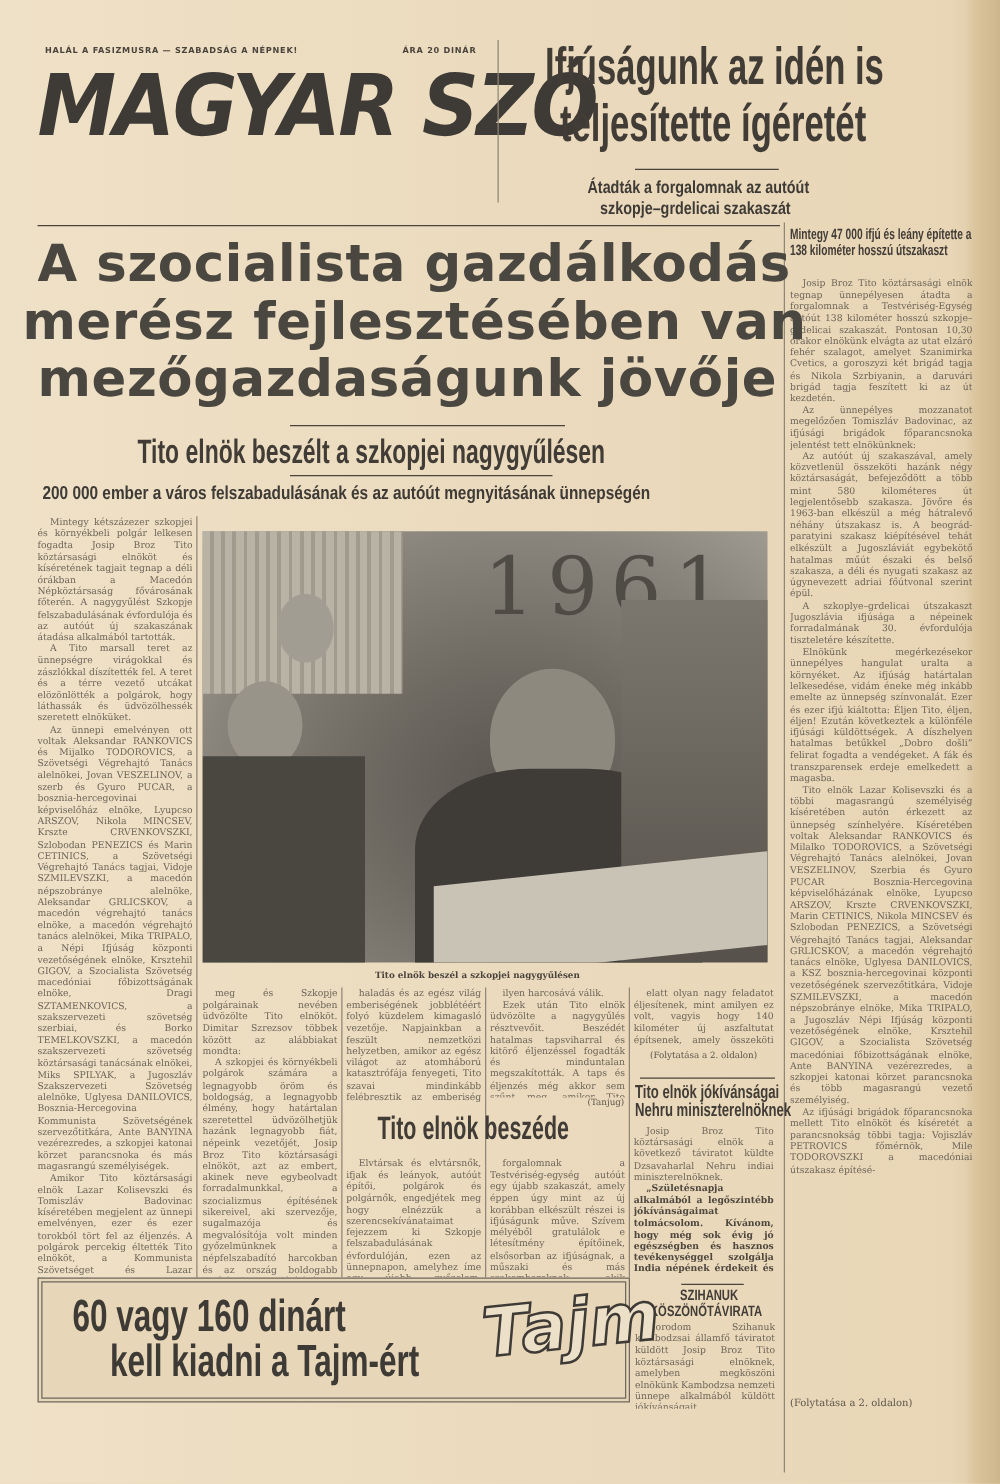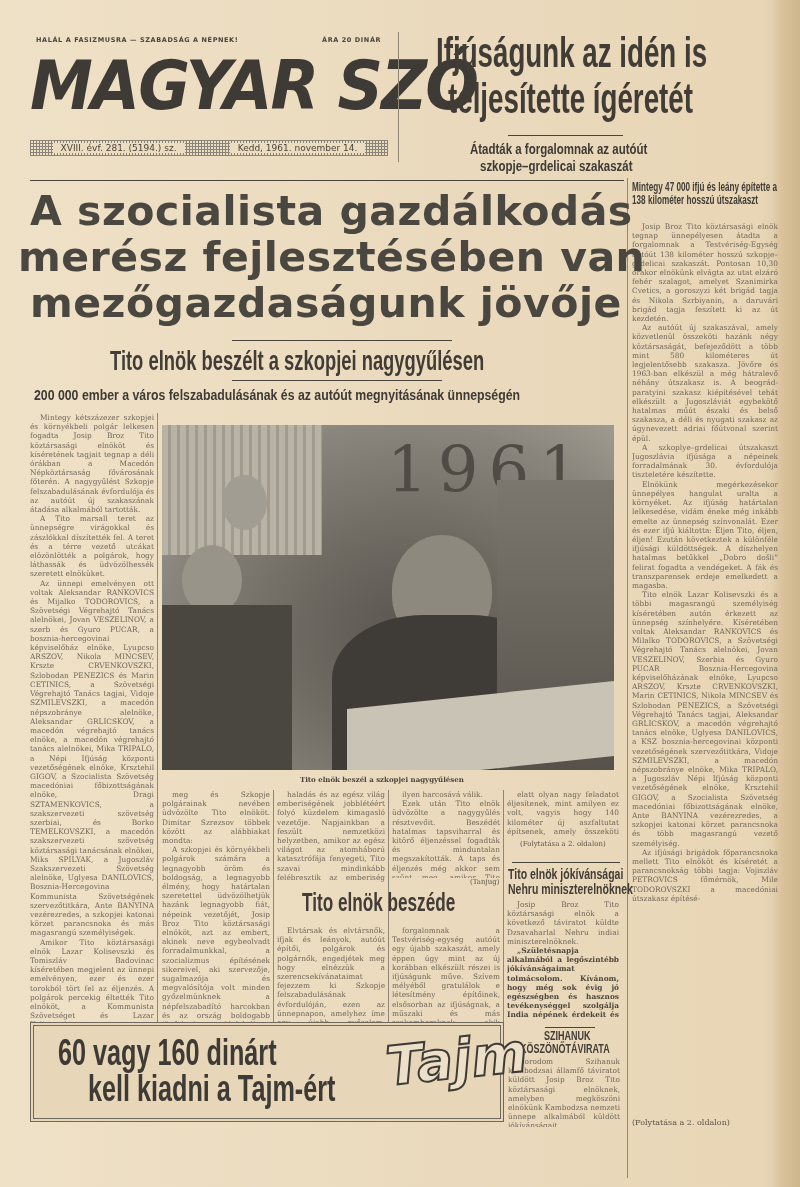--- a/index.html
+++ b/index.html
@@ -37,38 +37,35 @@
 </style>
 </head>
 <body>
 
 <div class="page">
   <div class="edge"></div>
 
   <div class="abs small-caps" style="left:36px; top:36px;">HALÁL A FASIZMUSRA — SZABADSÁG A NÉPNEK!</div>
   <div class="abs small-caps" style="left:322px; top:36px;">ÁRA 20 DINÁR</div>
   <div class="abs masthead" style="left:30px; top:52px;">MAGYAR SZÓ</div>
-  <div class="abs dateband" style="left:30px; top:140px; width:358px;">
-    <span>XVIII. évf. 281. (5194.) sz.</span>
-    <span>Kedd, 1961. november 14.</span>
-  </div>
   <div class="vrule" style="left:398px; top:32px; height:130px;"></div>
 
   <div class="abs condensed" style="left:436px; top:30px; font-size:42px; line-height:46px; transform:scaleX(0.66); white-space:nowrap;">Ifjúságunk az idén is</div>
   <div class="abs condensed" style="left:448px; top:76px; font-size:42px; line-height:46px; transform:scaleX(0.66); white-space:nowrap;">teljesítette ígéretét</div>
   <div class="rule" style="left:508px; top:135px; width:115px; height:1px;"></div>
   <div class="abs subhead" style="left:470px; top:141px; font-size:14px; transform:scaleX(0.82); transform-origin:left top; white-space:nowrap;">Átadták a forgalomnak az autóút</div>
   <div class="abs subhead" style="left:480px; top:158px; font-size:14px; transform:scaleX(0.82); transform-origin:left top; white-space:nowrap;">szkopje–grdelicai szakaszát</div>
 
   <div class="rule" style="left:30px; top:180px; width:594px; height:1px;"></div>
 
   <div class="vrule" style="left:627px; top:178px; height:1000px;"></div>
   <div class="abs condensed" style="left:632px; top:181px; width:230px; font-size:12px; line-height:12.5px; transform:scaleX(0.68);">Mintegy 47 000 ifjú és leány építette a 138 kilométer hosszú útszakaszt</div>
   <div class="col" style="left:632px; top:222px; width:146px; height:930px;">
     <p>Josip Broz Tito köztársasági elnök tegnap ünnepélyesen átadta a forgalomnak a Testvériség-Egység autóút 138 kilométer hosszú szkopje–grdelicai szakaszát. Pontosan 10,30 órakor elnökünk elvágta az utat elzáró fehér szalagot, amelyet Szanimirka Cvetics, a goroszyzi két brigád tagja és Nikola Szrbiyanin, a daruvári brigád tagja feszített ki az út kezdetén.</p>
+    <p>Az ünnepélyes mozzanatot megelőzően Tomiszláv Badovinac, az ifjúsági brigádok főparancsnoka jelentést tett elnökünknek:</p>
     <p>Az autóút új szakaszával, amely közvetlenül összeköti hazánk négy köztársaságát, befejeződött a több mint 580 kilométeres út legjelentősebb szakasza. Jövőre és 1963-ban elkészül a még hátralevő néhány útszakasz is. A beográd-paratyini szakasz kiépítésével tehát elkészült a Jugoszláviát egybekötő hatalmas műút északi és belső szakasza, a déli és nyugati szakasz az úgynevezett adriai főútvonal szerint épül.</p>
     <p>A szkoplye–grdelicai útszakaszt Jugoszlávia ifjúsága a népeinek forradalmának 30. évfordulója tiszteletére készítette.</p>
     <p>Elnökünk megérkezésekor ünnepélyes hangulat uralta a környéket. Az ifjúság határtalan lelkesedése, vidám éneke még inkább emelte az ünnepség színvonalát. Ezer és ezer ifjú kiáltotta: Éljen Tito, éljen, éljen! Ezután következtek a különféle ifjúsági küldöttségek. A díszhelyen hatalmas betűkkel „Dobro došli” felirat fogadta a vendégeket. A fák és transzparensek erdeje emelkedett a magasba.</p>
     <p>Tito elnök Lazar Kolisevszki és a többi magasrangú személyiség kíséretében autón érkezett az ünnepség színhelyére. Kíséretében voltak Aleksandar RANKOVICS és Milalko TODOROVICS, a Szövetségi Végrehajtó Tanács alelnökei, Jovan VESZELINOV, Szerbia és Gyuro PUCAR Bosznia-Hercegovina képviselőházának elnöke, Lyupcso ARSZOV, Krszte CRVENKOVSZKI, Marin CETINICS, Nikola MINCSEV és Szlobodan PENEZICS, a Szövetségi Végrehajtó Tanács tagjai, Aleksandar GRLICSKOV, a macedón végrehajtó tanács elnöke, Uglyesa DANILOVICS, a KSZ bosznia-hercegovinai központi vezetőségének szervezőtitkára, Vidoje SZMILEVSZKI, a macedón népszobránye elnöke, Mika TRIPALO, a Jugoszláv Népi Ifjúság központi vezetőségének elnöke, Krsztehil GIGOV, a Szocialista Szövetség macedóniai főbizottságának elnöke, Ante BANYINA vezérezredes, a szkopjei katonai körzet parancsnoka és több magasrangú vezető személyiség.</p>
     <p>Az ifjúsági brigádok főparancsnoka mellett Tito elnököt és kíséretét a parancsnokság többi tagja: Vojiszláv PETROVICS főmérnök, Mile TODOROVSZKI a macedóniai útszakasz építésé-</p>
   </div>
   <div class="abs" style="left:632px; top:1118px; font-size:8px; color:#5c554a;">(Folytatása a 2. oldalon)</div>
 
   <div class="abs headline-big" style="left:30px; top:188px;">A szocialista gazdálkodás</div>
   <div class="abs headline-big" style="left:18px; top:234px;">merész fejlesztésében van</div>

